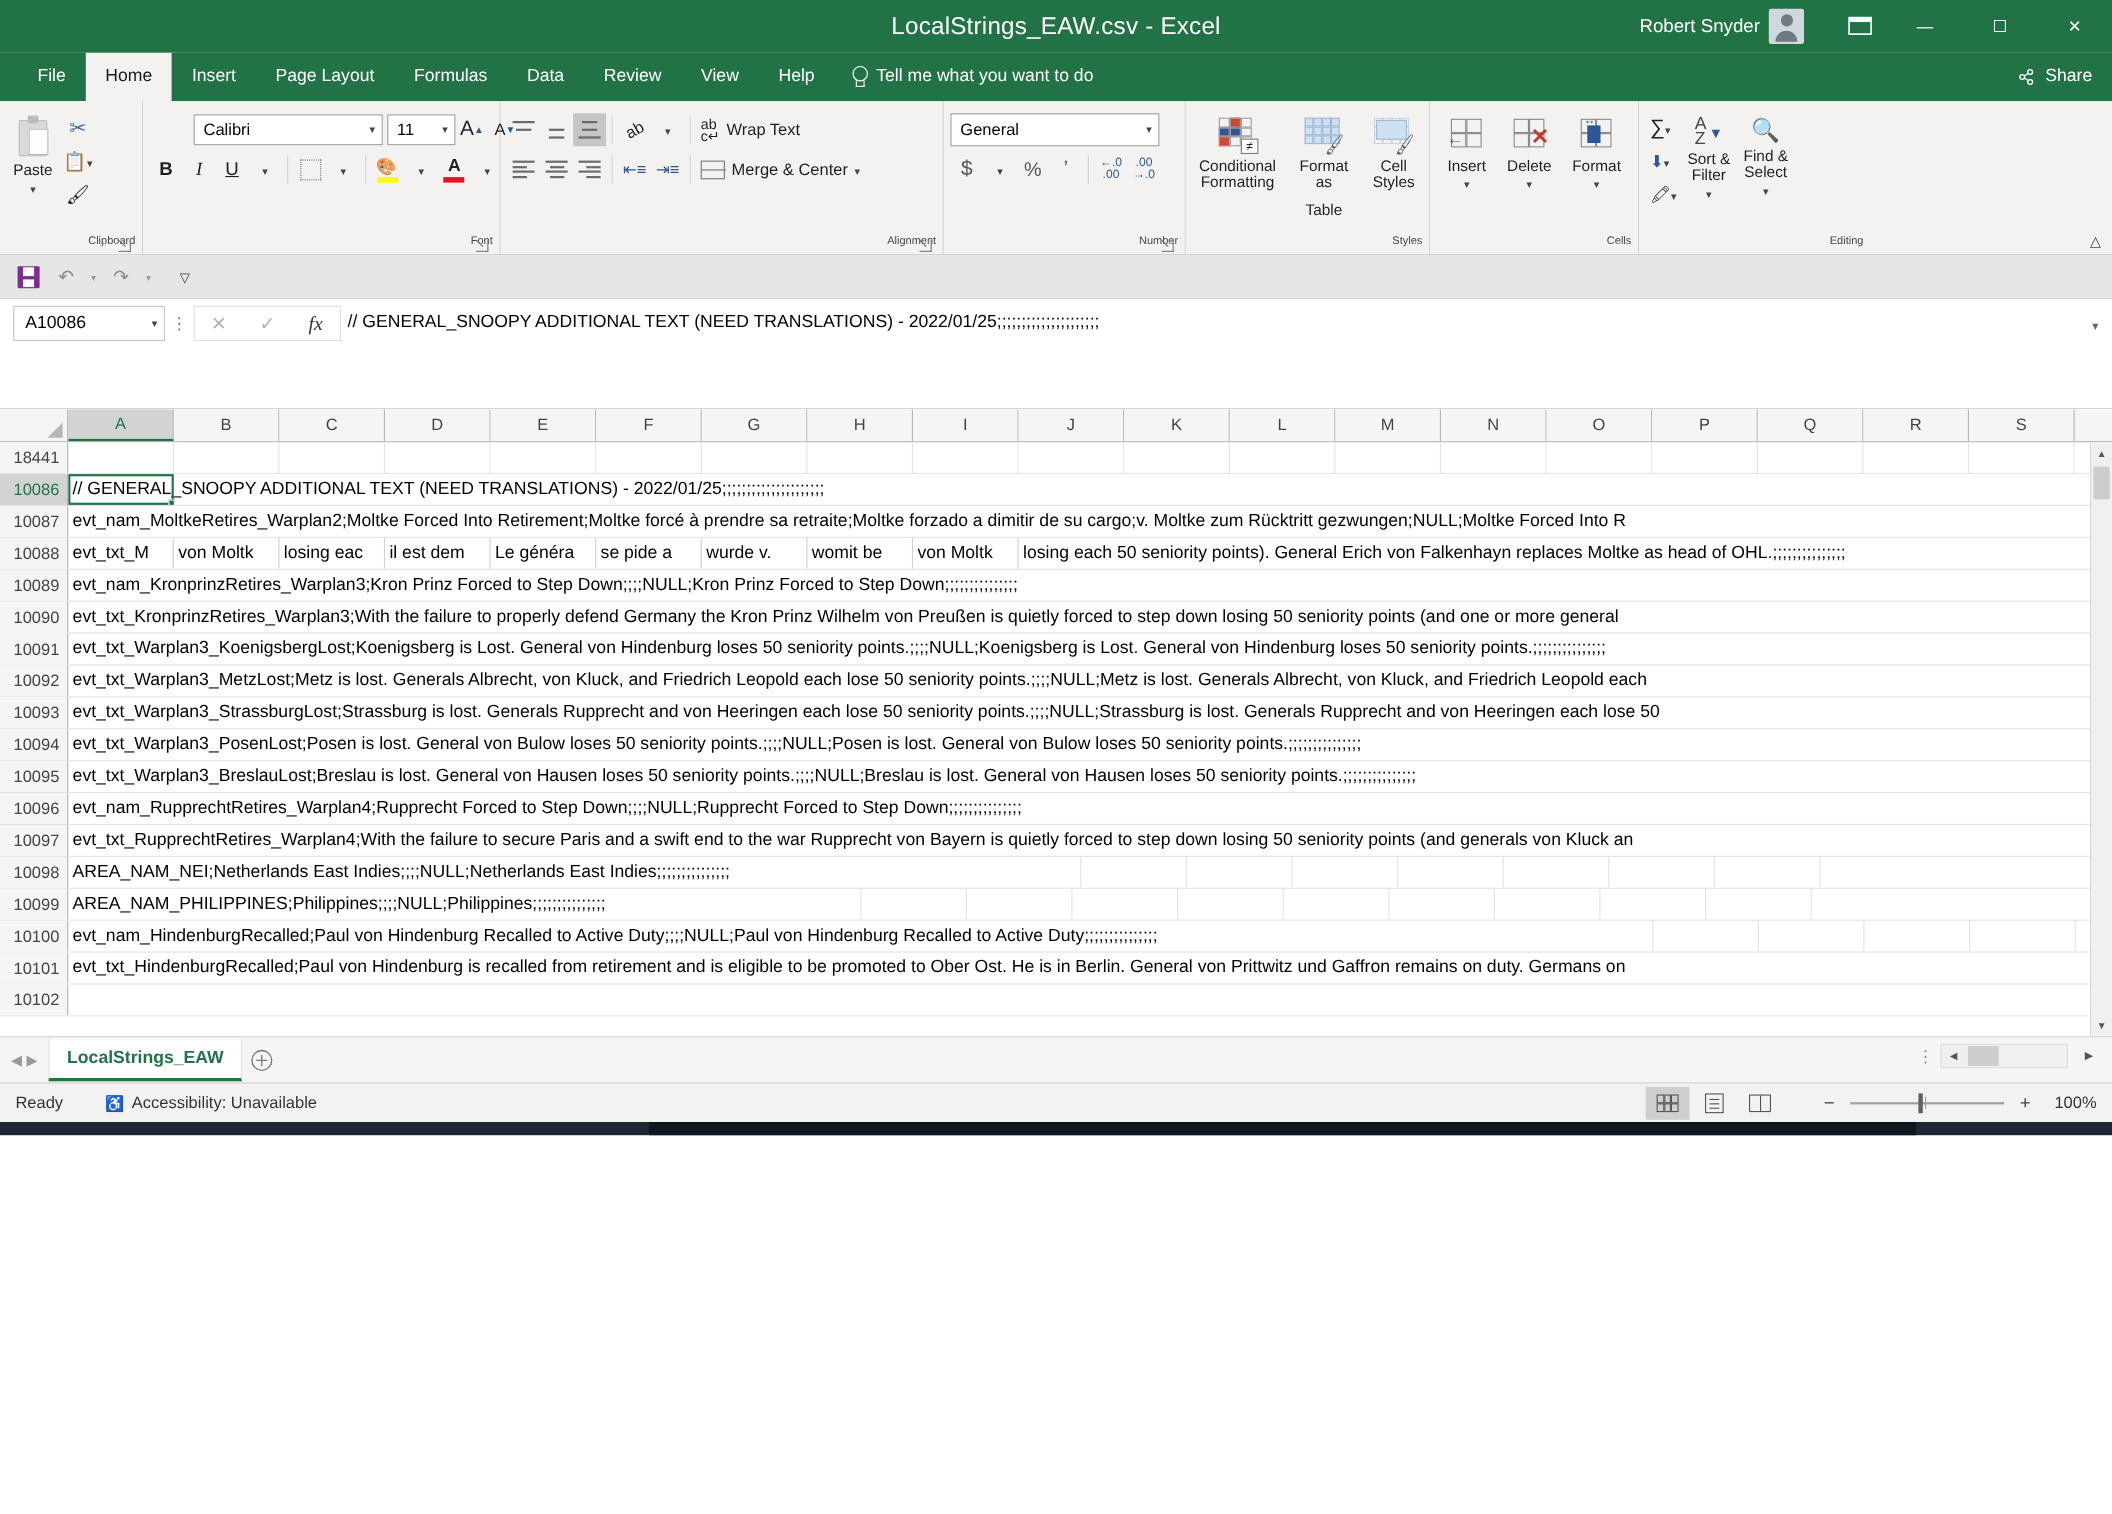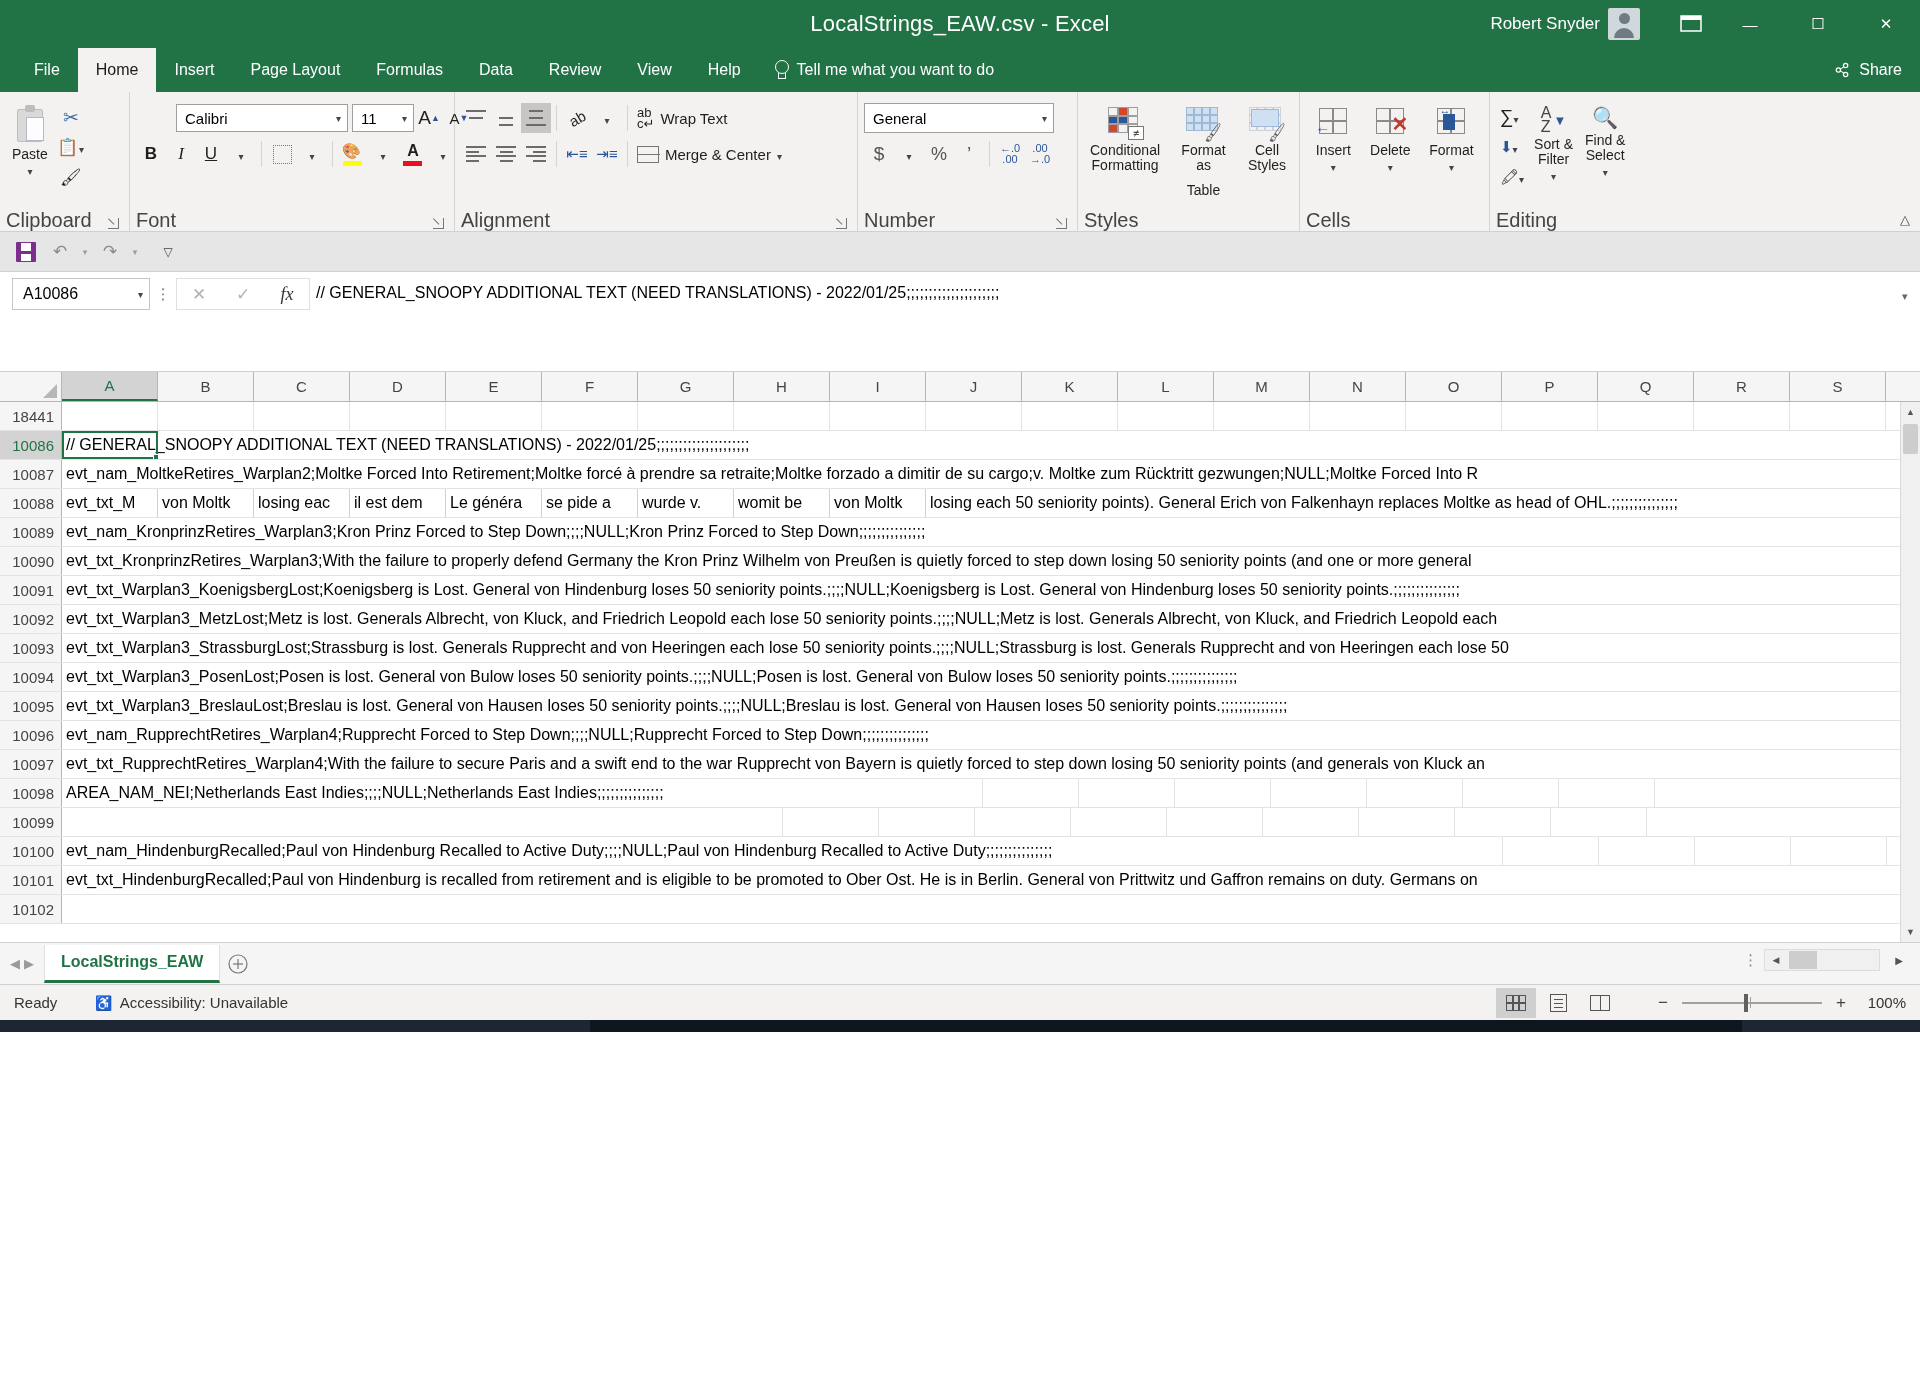--- a/index.html
+++ b/index.html
@@ -127,22 +127,22 @@
   .rgroup {
     position: relative;
     display: flex;
     flex-direction: column;
     border-right: 1px solid #d6d4d2;
     padding: 4px 6px 0 6px;
   }
   .rgroup-body { flex: 1; display: flex; align-items: flex-start; }
   .rgroup-label {
     height: 20px; line-height: 18px;
-    text-align: left;
-    font-size: 20px; color: #444;
+    text-align: right;
+    font-size: 10px; color: #444;
     position: relative;
   }
   .dialog-launcher {
     position: absolute; right: 4px; bottom: 2px;
     width: 11px; height: 11px;
     border-right: 1.4px solid #767676;
     border-bottom: 1.4px solid #767676;
   }
   .dialog-launcher::after{
     content:''; position:absolute; left:0; top:1px;
@@ -1036,20 +1036,21 @@
               <span style="width:96px"></span>
               <span style="width:96px"></span>
               <span style="width:96px"></span>
               <span style="width:96px"></span>
               <span style="width:96px"></span>
               <span style="width:96px"></span>
               <span style="width:96px"></span>
               <span style="width:96px"></span>
               <span style="width:96px"></span>
             </div>
+          <div class="celltext">AREA_NAM_PHILIPPINES;Philippines;;;;NULL;Philippines;;;;;;;;;;;;;;;</div>
         </div>
       </div>
 
       <div class="grow">
         <div class="rhead">10100</div>
         <div class="cellarea">
           <div class="vgrid" style="left:1345px">
               <span style="width:96px"></span>
               <span style="width:96px"></span>
               <span style="width:96px"></span>

